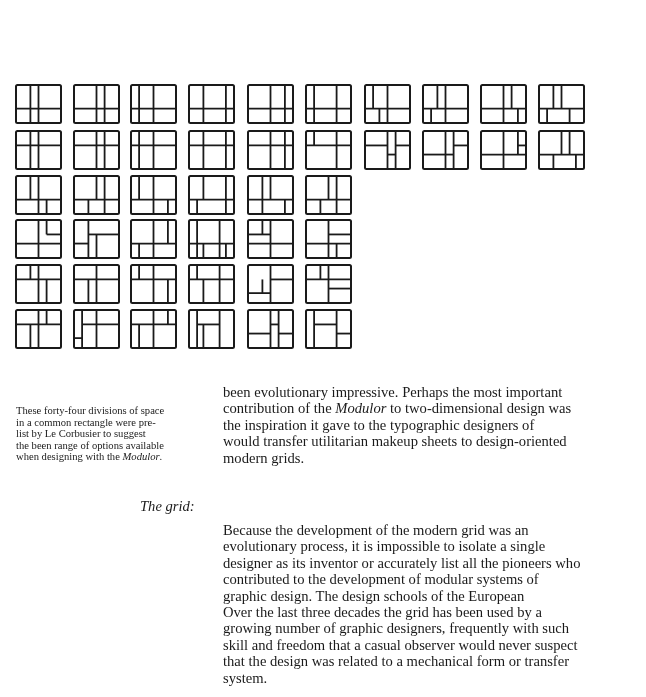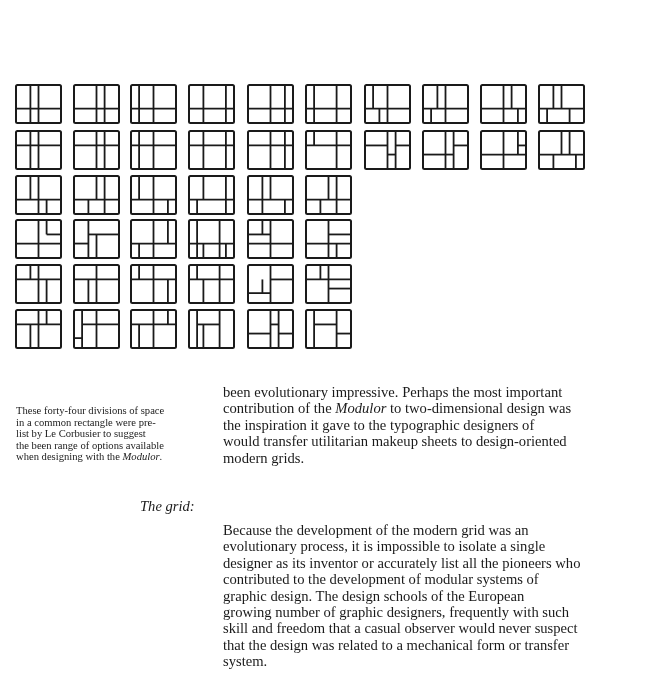--- a/index.html
+++ b/index.html
@@ -432,17 +432,18 @@
 </div>
 
 <div class="side-head">The grid:</div>
 
 <div class="body2">
   <span class="line">Because the development of the modern grid was an</span>
   <span class="line">evolutionary process, it is impossible to isolate a single</span>
   <span class="line">designer as its inventor or accurately list all the pioneers who</span>
   <span class="line">contributed to the development of modular systems of</span>
   <span class="line">graphic design. The design schools of the European</span>
+  <span class="line">Over the last three decades the grid has been used by a</span>
   <span class="line">growing number of graphic designers, frequently with such</span>
   <span class="line">skill and freedom that a casual observer would never suspect</span>
   <span class="line">that the design was related to a mechanical form or transfer</span>
   <span class="line">system.</span>
 </div>
 
 </body></html>

